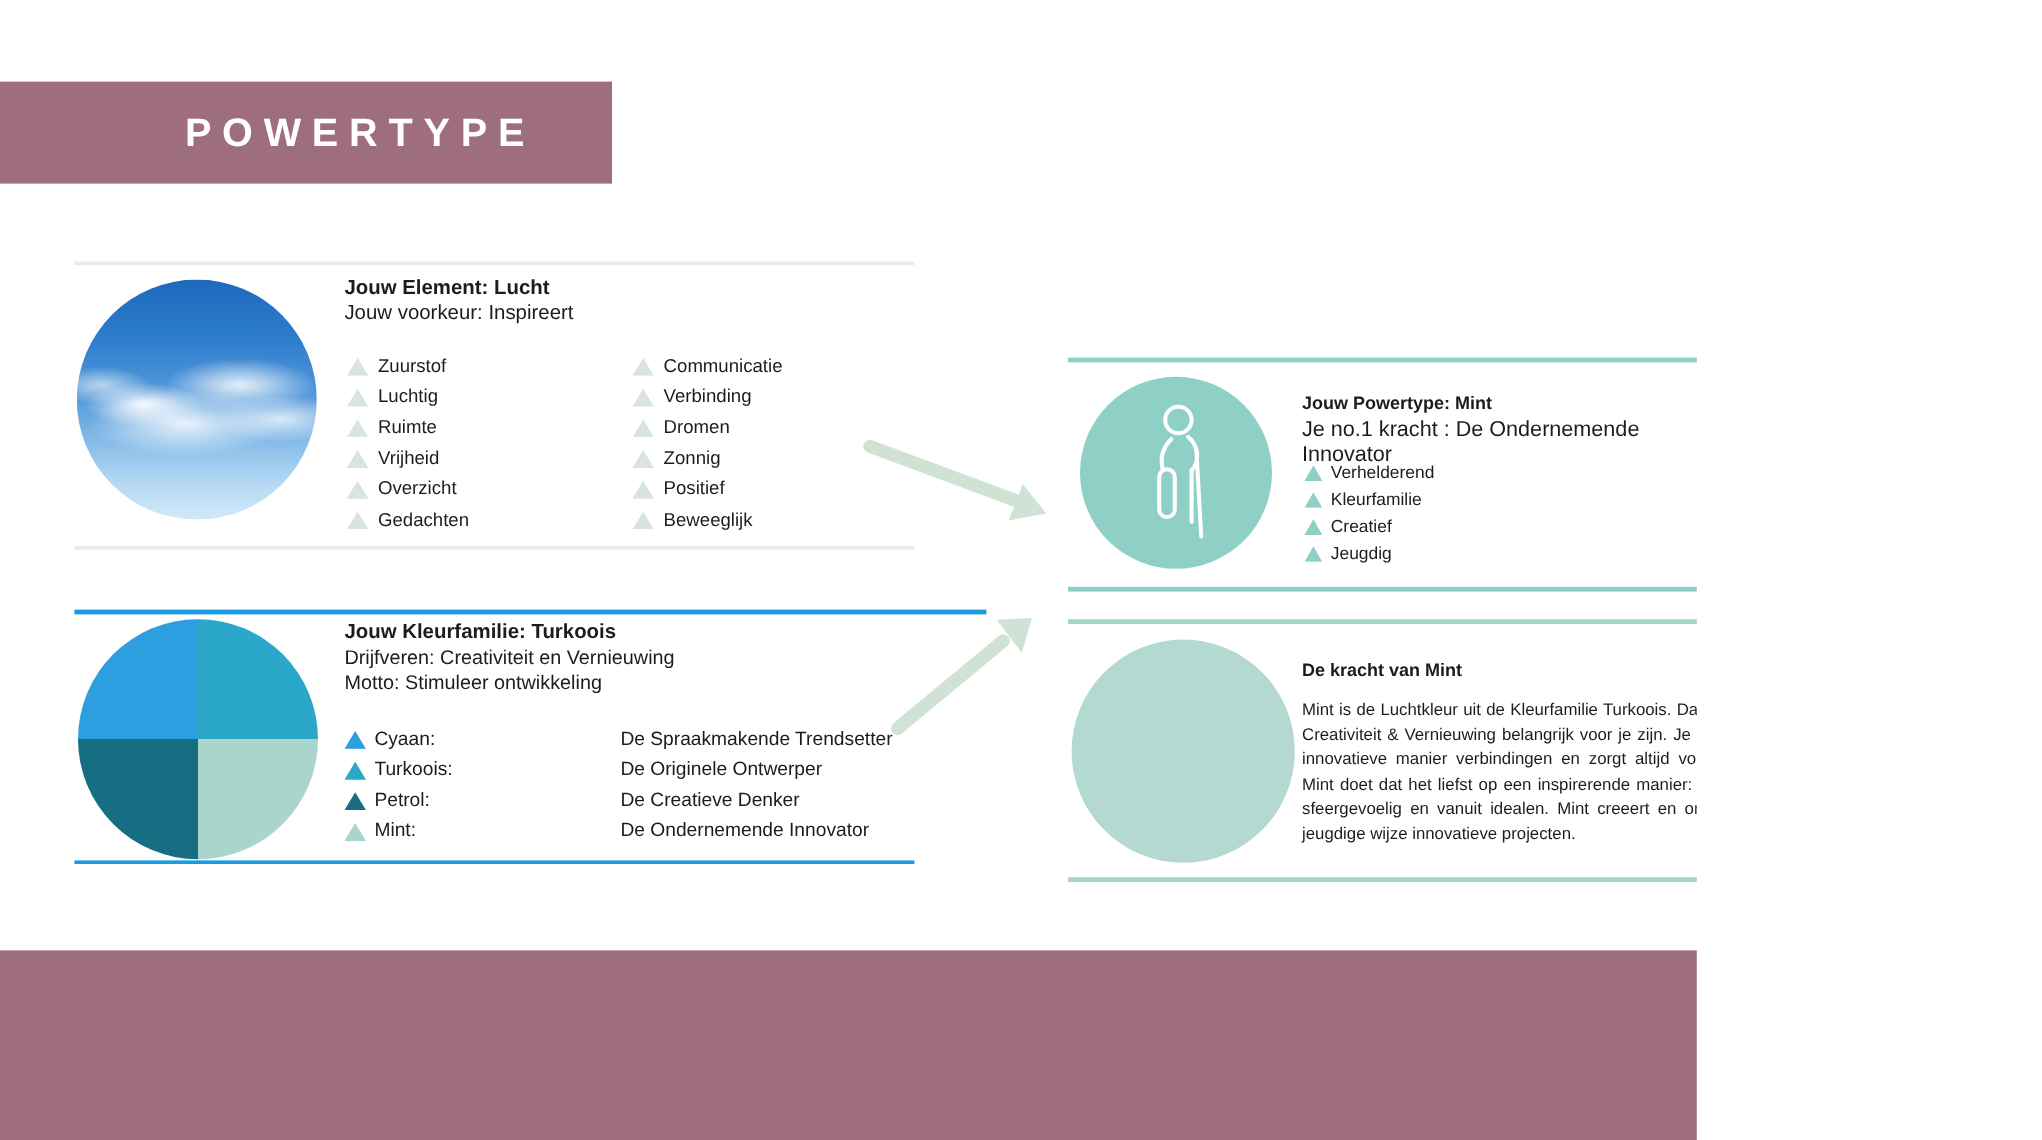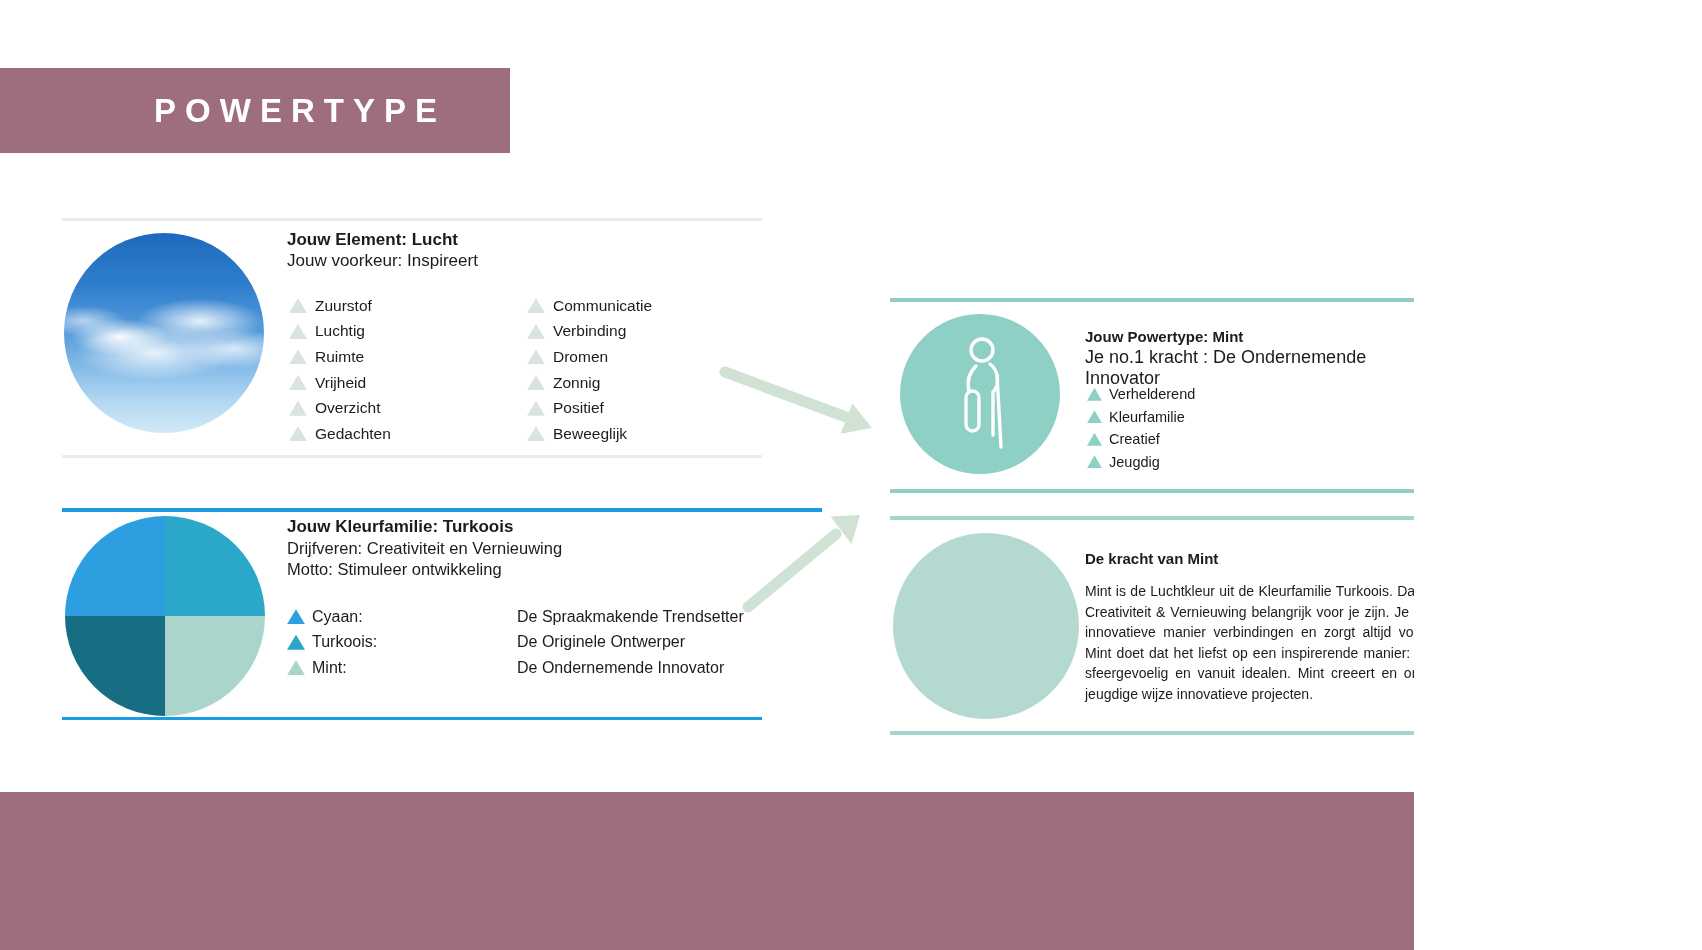--- a/index.html
+++ b/index.html
@@ -182,20 +182,25 @@
       <span class="tri tri-md" style="background: rgb(45, 158, 224);"></span>
       <span>Cyaan:</span>
       <span class="desc">De Spraakmakende Trendsetter</span>
     </div>
     <div class="trow">
       <span class="tri tri-md" style="background: rgb(43, 167, 201);"></span>
       <span>Turkoois:</span>
       <span class="desc">De Originele Ontwerper</span>
     </div>
     <div class="trow">
+      <span class="tri tri-md" style="background: rgb(23, 110, 131);"></span>
+      <span>Petrol:</span>
+      <span class="desc">De Creatieve Denker</span>
+    </div>
+    <div class="trow">
       <span class="tri tri-md" style="background: rgb(169, 213, 205);"></span>
       <span>Mint:</span>
       <span class="desc">De Ondernemende Innovator</span>
     </div>
   </div>
   <div class="hline" style="left: 62px; top: 717px; width: 700px; height: 3px; background: rgb(26, 156, 226);"></div>
 
   <svg class="arrows" width="200" height="280" viewBox="0 0 200 280">
     <g>
       <line x1="25" y1="22" x2="146" y2="67" stroke="#d0e2d4" stroke-width="11" stroke-linecap="round"></line>

